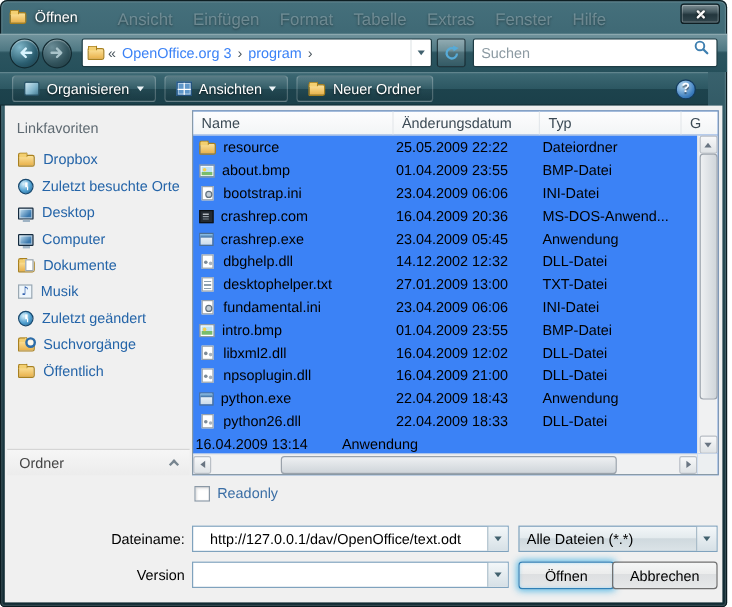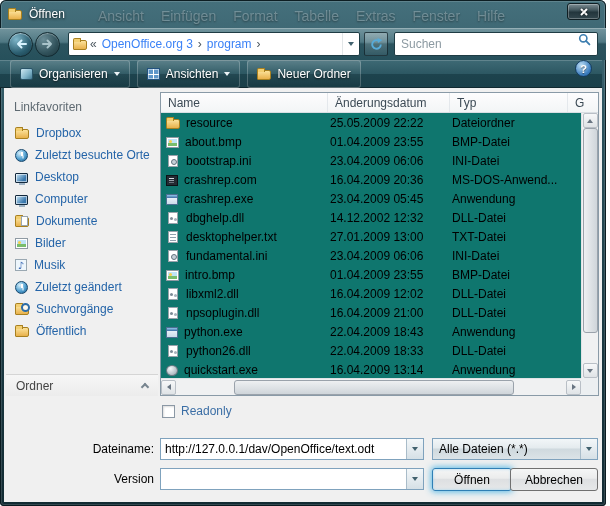--- a/index.html
+++ b/index.html
@@ -33,21 +33,21 @@
 .bc-seg{padding:0 2px;color:#3b82f6;white-space:nowrap}
 .bc-sep,.bc-prefix{color:#4a565e}
 .bc-dd{margin-left:auto;width:17px;align-self:stretch;display:flex;align-items:center;justify-content:center;border-left:1px solid #e2e6e8}
 .refresh-btn{margin-left:4px;width:24px;height:24px;border-radius:2px;display:flex;align-items:center;justify-content:center;
   background:linear-gradient(rgba(255,255,255,.28),rgba(255,255,255,.06));border:1px solid rgba(13,31,37,.75)}
 .searchbox{margin-left:6px;flex:1;height:24px;background:#fff;border:1px solid #1e3c44;border-radius:2px;display:flex;padding:0 6px;gap:4px}
 .search-input{flex:1;min-width:0;border:0;outline:0;font:12px "Liberation Sans","DejaVu Sans",sans-serif;color:#333;background:transparent}
 .search-input::placeholder{color:#8c9aa2}
 
 
-.toolbar{position:absolute;top:60px;left:0;right:4px;height:28px;display:flex;padding:0 10px;gap:7px;
+.toolbar{position:absolute;top:60px;left:0;right:16px;height:28px;display:flex;align-items:center;padding:0 10px;gap:7px;
   background:linear-gradient(180deg,#3e6a75 0%,#2c5762 50%,#1d434d 51%,#1b404a 100%);
   box-shadow:inset 0 1px 0 rgba(255,255,255,.18), inset 0 -1px 0 rgba(0,0,0,.35)}
 .tool-btn{display:flex;align-items:center;gap:6px;color:#fff;padding:3px 9px;border-radius:3px;border:1px solid rgba(255,255,255,.22);
   background:linear-gradient(rgba(255,255,255,.15),rgba(255,255,255,.03) 50%,rgba(0,0,0,.08));text-shadow:0 1px 2px rgba(0,0,0,.7)}
 .help-btn{margin-left:auto;width:17px;height:17px;border-radius:50%;color:#fff;font-weight:bold;font-size:11px;display:flex;align-items:center;justify-content:center;
   background:radial-gradient(circle at 35% 30%,#bfe0f5,#3e7fc0 65%,#1f5a96);border:1px solid #143c5e;text-shadow:0 1px 1px rgba(0,0,0,.5)}
 .ticn{width:13px;height:12px;position:relative;flex:none}
 .ticn-org{background:linear-gradient(135deg,#cfe8f2 0%,#7fb3c9 60%,#477d94);border:1px solid #2a5468;border-radius:2px}
 .ticn-views{background:#5e96c9;border:1px solid #23527e;box-shadow:inset 0 0 0 1px rgba(255,255,255,.5)}
 .ticn-views::before{content:"";position:absolute;left:5px;top:0;bottom:0;width:1px;background:#fff}
@@ -66,21 +66,21 @@
 
 .dlg-body{position:absolute;left:4px;right:4px;top:88px;bottom:4px;background:#f0f0f0}
 
 
 .sidebar{position:absolute;left:2px;top:4px;width:152px;height:304px}
 .sb-title{color:#5f6a72;padding:8px}
 .sb-item{height:22px;display:flex;align-items:center;gap:7px;padding-left:9px;color:#2464a8;cursor:default;white-space:nowrap;overflow:hidden}
 .sb-folders{position:absolute;left:0;right:0;bottom:0;height:22px;border-top:1px solid #d5d5d5;display:flex;align-items:center;justify-content:space-between;padding:0 10px;color:#444;background:linear-gradient(#f6f6f6,#ececec)}
 
 
-.filelist{position:absolute;left:156px;top:4px;right:3px;height:304px;background:#0f766e;border:1px solid #899aa7}
+.filelist{position:absolute;left:156px;top:4px;right:3px;height:304px;background:#3b82f6;border:1px solid #899aa7}
 .fl-header{display:flex;height:20px;background:linear-gradient(#fdfdfe,#f3f5f6);border-bottom:1px solid #d9dee3}
 .col{display:flex;align-items:center;padding-left:7px;color:#3c4a55;border-right:1px solid #e4e8ec;white-space:nowrap;overflow:hidden}
 .col-name{width:167px}.col-date{width:122px}.col-type{width:118px}.col-size{flex:1;border-right:0}
 .fl-rows{position:absolute;top:20px;left:0;right:17px;bottom:17px;overflow:hidden}
 .file-row{display:flex;height:19px;align-items:center;color:#000}
 .cell{white-space:nowrap;overflow:hidden}
 .cell-name{width:167px;display:flex;align-items:center;gap:6px;padding-left:5px}
 .cell-date{width:122px;padding-left:2px}
 .cell-type{flex:1;padding-left:2px}
 
@@ -99,21 +99,21 @@
 .checkbox{width:13px;height:13px;background:#fff;border:1px solid #8b98a5;box-shadow:inset 1px 1px 2px rgba(0,0,0,.14)}
 .readonly-label{color:#3b6ea5}
 .row-abs{position:absolute;left:0;right:0;height:23px}
 .fname-row{top:350px}
 .version-row{top:380px}
 .flabel{position:absolute;left:0;top:0;width:150px;text-align:right;line-height:23px;color:#000}
 .combo{position:absolute;top:0;display:flex;align-items:stretch;background:#fff;border:1px solid #7fa2bd;height:22px}
 .combo-fname{left:156px;width:264px}
 .combo-ftype{left:428px;right:4px;background:linear-gradient(#f2f6f8 0%,#e4ebee 45%,#cfd9de 50%,#dbe3e7 100%)}
 .combo-version{left:156px;width:264px}
-.combo-input{flex:1;min-width:0;border:0;outline:0;padding:0 4px;font:12px "Liberation Sans","DejaVu Sans",sans-serif;color:#000;background:transparent}
+.combo-input{flex:1;min-width:0;border:0;outline:0;padding:0 14px;font:12px "Liberation Sans","DejaVu Sans",sans-serif;color:#000;background:transparent}
 .combo-text{flex:1;line-height:20px;padding-left:6px;white-space:nowrap;overflow:hidden;color:#000}
 .combo-arrow{width:17px;border-left:1px solid #a9bcc9;background:linear-gradient(#f3f7f9,#d6e0e6);display:flex;align-items:center;justify-content:center}
 .btn{position:absolute;top:0;height:23px;font:12px "Liberation Sans","DejaVu Sans",sans-serif;color:#000;border:1px solid #707070;border-radius:3px;
   background:linear-gradient(#f5f6f6 0%,#ebecec 45%,#dddfe1 46%,#e6e8e9 100%)}
 .btn-open{left:428px;width:80px;border-color:#2f7fb5;box-shadow:0 0 6px 1px rgba(64,176,228,.85), inset 0 0 3px rgba(120,200,240,.6)}
 .btn-cancel{right:4px;width:88px}
 
 
 .icn{width:14px;height:12px;position:relative;display:inline-block;flex:none}
 .icon-folder,.icon-documents,.icon-public,.icon-search-folder{height:10px;margin-top:2px;background:linear-gradient(#fce29a,#e8b14b);border:1px solid #a8801f;border-radius:1px 2px 2px 1px}
@@ -244,24 +244,20 @@
   <div class="sb-item">
     <span class="icn sb-icon icon-computer"></span>
     <span class="sb-label">Computer</span>
   </div>
 
   <div class="sb-item">
     <span class="icn sb-icon icon-documents"></span>
     <span class="sb-label">Dokumente</span>
   </div>
 
-  <div class="sb-item">
-    <span class="icn sb-icon icon-pictures"></span>
-    <span class="sb-label">Bilder</span>
-  </div>
 
   <div class="sb-item">
     <span class="icn sb-icon icon-music"></span>
     <span class="sb-label">Musik</span>
   </div>
 
   <div class="sb-item">
     <span class="icn sb-icon icon-recent-change"></span>
     <span class="sb-label">Zuletzt geändert</span>
   </div>
@@ -409,24 +405,20 @@
   <div class="file-row">
     <div class="cell cell-name">
       <span class="icn file-icon icon-dll"></span>
       <span class="txt">python26.dll</span>
     </div>
     <div class="cell cell-date">22.04.2009 18:33</div>
     <div class="cell cell-type">DLL-Datei</div>
   </div>
 
   <div class="file-row">
-    <div class="cell cell-name">
-      <span class="icn file-icon icon-quickstart"></span>
-      <span class="txt">quickstart.exe</span>
-    </div>
     <div class="cell cell-date">16.04.2009 13:14</div>
     <div class="cell cell-type">Anwendung</div>
   </div>
 </div>
       <div class="vscroll">
         <div class="sc-btn">
             <i class="t t-up-g"></i>
           </div>
         <div class="vtrack">
             <div class="vthumb"></div>

